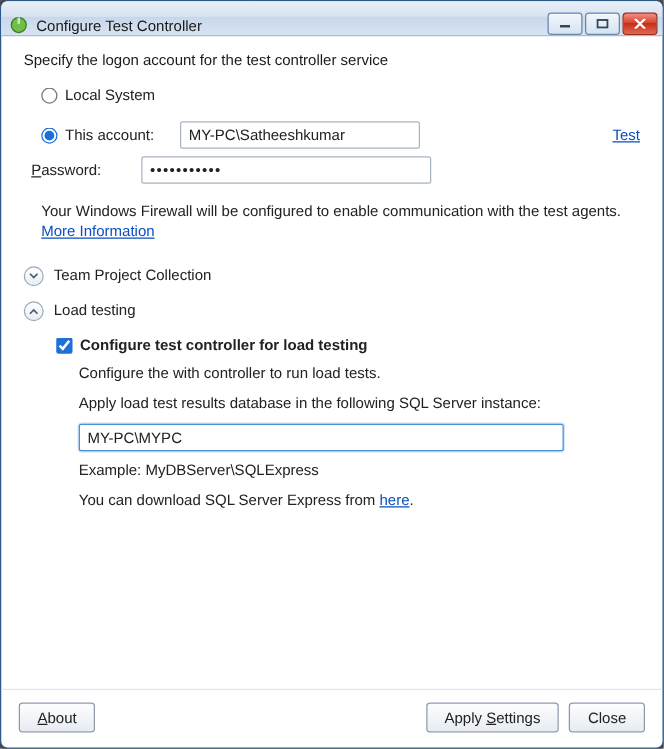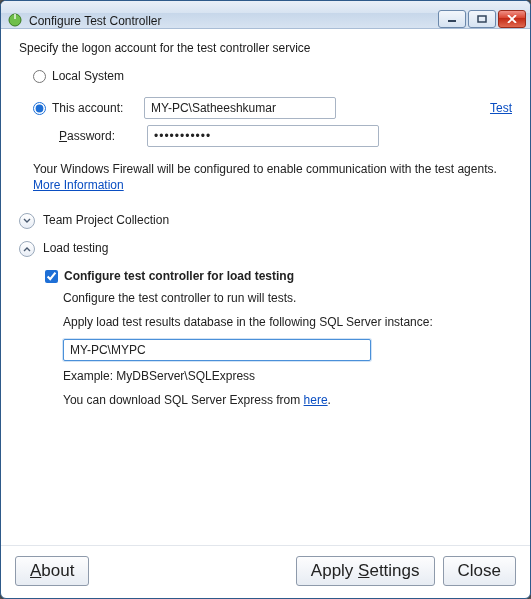--- a/index.html
+++ b/index.html
@@ -136,34 +136,34 @@
   .chk-row {
     display: flex;
     align-items: center;
     gap: 6px;
     margin-bottom: 8px;
   }
   .chk-row input[type="checkbox"] { accent-color: #1e6fd6; margin:0; }
   .chk-label { font-weight: bold; }
   .panel p { margin: 4px 0 10px 0; }
   .sql-input {
-    width: 308px;
+    width: 388px;
     border: 1px solid #4a90d9;
     box-shadow: 0 0 0 1px rgba(74,144,217,0.25);
   }
   .footer {
     border-top: 1px solid #e2e6ec;
     padding: 10px 14px 12px 14px;
     display: flex;
     align-items: center;
     gap: 8px;
   }
   .btn {
     font-family: inherit;
-    font-size: 17px;
+    font-size: 12px;
     padding: 4px 14px;
     min-width: 60px;
     border: 1px solid #8e9aab;
     border-radius: 3px;
     background: linear-gradient(to bottom, #fdfdfe, #e7ecf3);
     cursor: pointer;
     color: #222;
   }
   .spacer { flex: 1; }
   .underline-access { text-decoration: underline; }
@@ -208,21 +208,21 @@
     </label>
 
     <div class="radio-row" style="margin-bottom:6px;">
       <input type="radio" name="acct" checked="" style="">
       <span style="width:86px;">This account:</span>
       <input class="txt" style="width: 192px;" value="MY-PC\Satheeshkumar">
       <span style="flex:1"></span>
       <span class="link">Test</span>
     </div>
 
-    <div class="acct-row" style="margin-left:34px;">
+    <div class="acct-row" style="">
       <span class="acct-label" style="width:84px; padding-left:6px;"><span class="underline-access">P</span><span>assword:</span></span>
       <input class="txt" type="password" style="width: 232px; letter-spacing: 1px;" value="●●●●●●●●●●●">
     </div>
 
     <div class="fw-note">
       <span>Your Windows Firewall will be configured to enable communication with the test agents. </span><span class="link">More Information</span>
     </div>
 
     <div class="expander">
       <span class="exp-icon">
@@ -241,21 +241,21 @@
       </span>
       <span>Load testing</span>
     </div>
 
     <div class="panel">
       <label class="chk-row">
         <input type="checkbox" checked="" style="">
         <span class="chk-label">Configure test controller for load testing</span>
       </label>
       <div style="margin-left:18px;">
-        <p>Configure the test controller to run will tests.</p>
+        <p>Configure the with controller to run load tests.</p>
         <p>Apply load test results database in the following SQL Server instance:</p>
         <input class="txt sql-input" value="MY-PC\MYPC" style="">
         <p style="margin-top:8px;">Example: MyDBServer\SQLExpress</p>
         <p>
           <span>You can download SQL Server Express from </span><span class="link">here</span><span>.</span>
         </p>
       </div>
     </div>
 
     <div class="spacer"></div>

